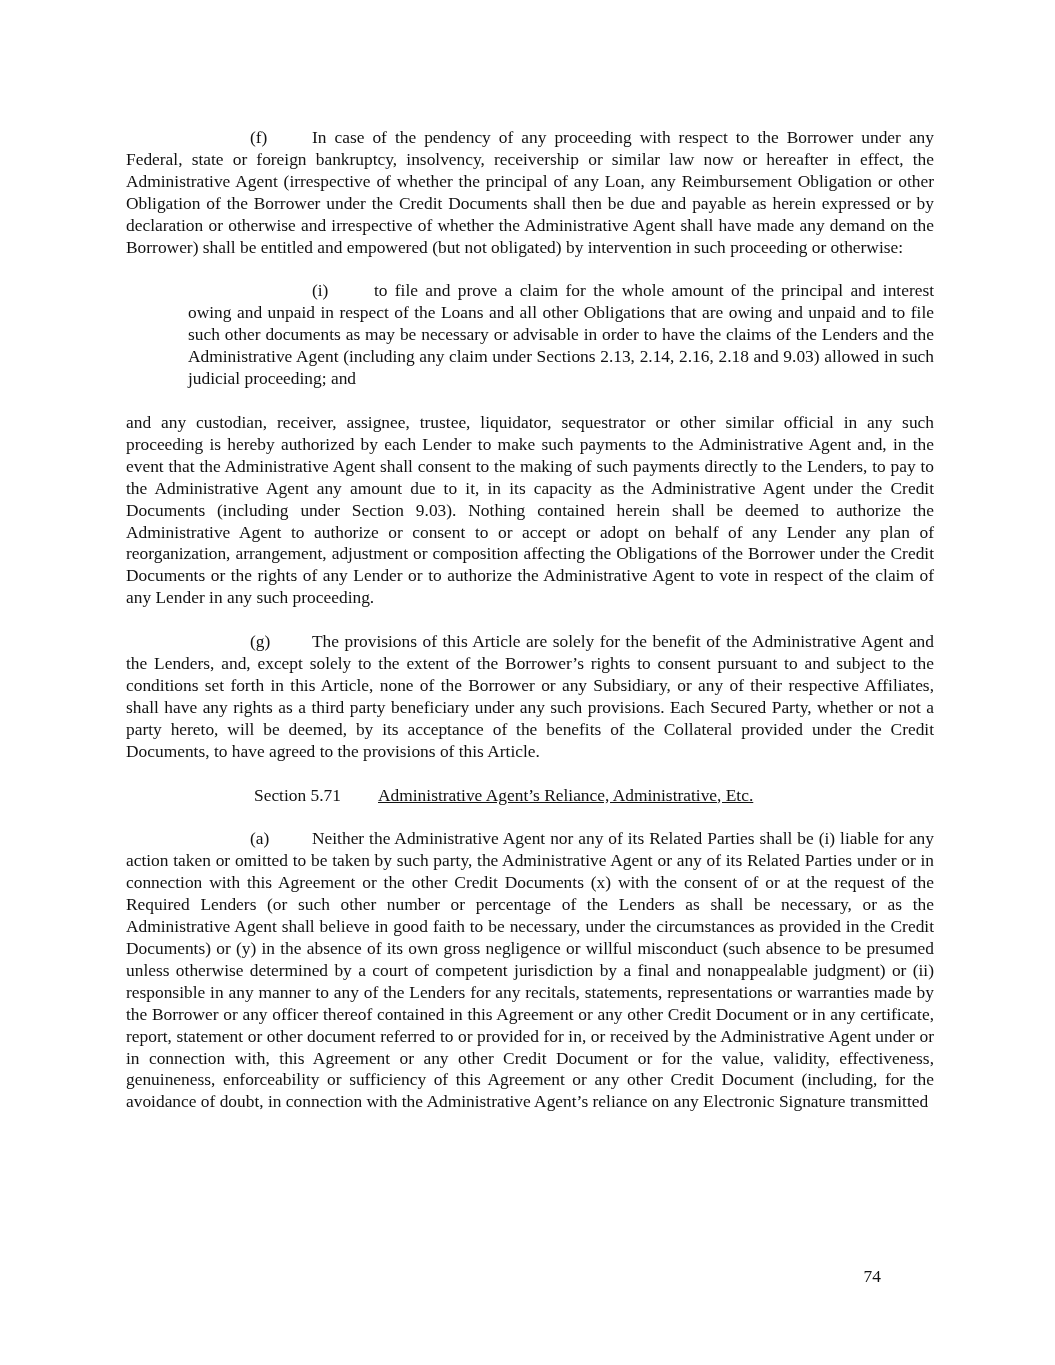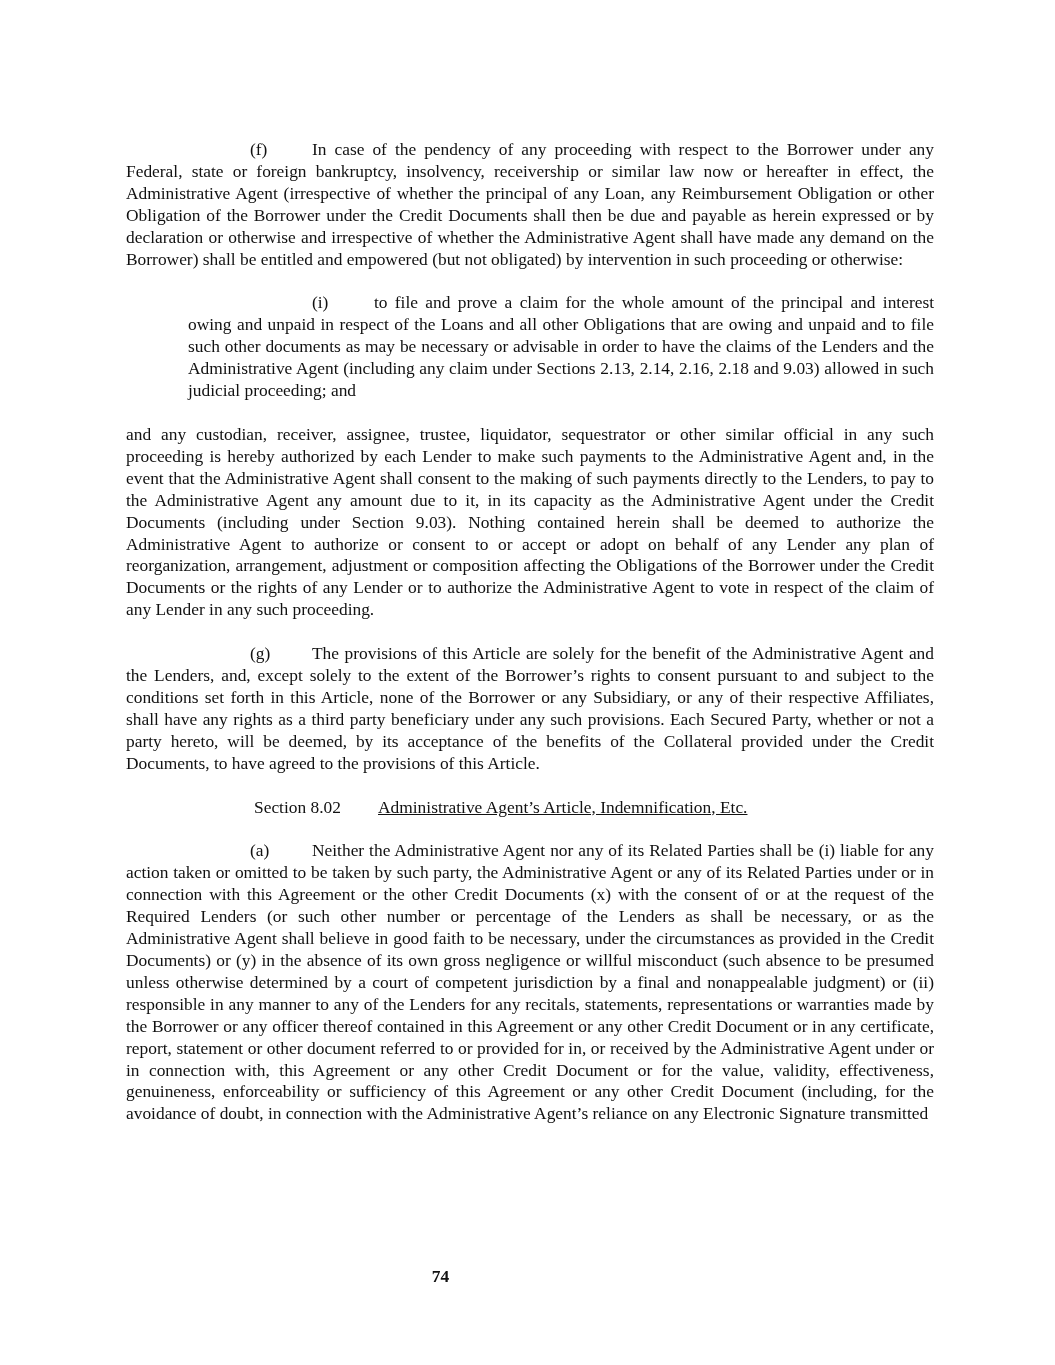--- a/index.html
+++ b/index.html
@@ -20,21 +20,21 @@
     .page {
       position: absolute;
       left: 126px;
       top: 127px;
       width: 808px;
     }
     p {
       margin: 0;
       text-align: justify;
     }
-    .para { margin-bottom: 22px; margin-top: 12px; }
+    .para { margin-bottom: 22px; }
     .first-indent { text-indent: 124px; }
     .label {
       display: inline-block;
       width: 62px;
       text-indent: 0;
     }
     .sub {
       margin-left: 62px;
       text-indent: 124px;
     }
@@ -48,38 +48,37 @@
       width: 124px;
     }
     .section-title {
       text-decoration: underline;
     }
     .page-number {
       position: absolute;
       top: 1266px;
       left: 0;
       width: 881px;
-      text-align: center;
+      text-align: right;
       font-size: 17.4px;
-      font-weight: bold;
     }
   </style>
 </head>
 <body>
 
 <div class="page">
 
   <p class="para first-indent"><span class="label">(f)</span><span>In case of the pendency of any proceeding with respect to the Borrower under any Federal, state or foreign bankruptcy, insolvency, receivership or similar law now or hereafter in effect, the Administrative  Agent (irrespective of whether the principal of any Loan, any Reimbursement Obligation or other Obligation  of the Borrower under the Credit Documents shall then be due and payable as herein expressed or by declaration or otherwise and irrespective of whether the Administrative Agent shall have made any demand on the Borrower) shall be entitled and empowered (but not obligated) by intervention in such proceeding or otherwise:</span></p>
 
   <p class="para sub"><span class="label">(i)</span><span>to file and prove a claim for the whole amount of the principal and interest owing and unpaid in respect of the Loans and all other Obligations  that are owing and unpaid and to file such other documents as may be necessary or advisable in order to have the claims  of the Lenders and the Administrative Agent (including any claim under Sections 2.13, 2.14, 2.16, 2.18 and 9.03) allowed in such judicial proceeding; and</span></p>
 
 
   <p class="para"><span>and any custodian, receiver, assignee, trustee, liquidator, sequestrator or other similar official in  any such proceeding is hereby authorized by each Lender to make such payments to the Administrative Agent  and, in the event that the Administrative Agent shall consent to the making of such payments directly to the Lenders, to pay to the Administrative  Agent any amount due to it, in its capacity as the Administrative Agent under the Credit Documents (including under Section 9.03). Nothing contained herein shall be deemed to authorize the Administrative Agent  to authorize or consent to or accept or adopt on behalf  of any Lender any plan  of reorganization, arrangement, adjustment or composition affecting the Obligations of the Borrower under the Credit Documents or the rights of any Lender or to authorize the Administrative Agent to vote in respect of the claim of any Lender in  any such proceeding.</span></p>
 
   <p class="para first-indent"><span class="label">(g)</span><span>The provisions of this Article are solely for the benefit of the Administrative Agent and the Lenders, and, except solely to the extent of the Borrower’s rights to consent pursuant to and subject to the conditions set forth in this Article, none of the Borrower or any Subsidiary, or any of their respective Affiliates,  shall have any rights as a third party beneficiary under any such provisions. Each Secured Party, whether or not a party hereto, will be deemed, by its acceptance of the benefits of the Collateral provided under the Credit Documents, to have agreed to the provisions of this Article.</span></p>
 
-  <p class="section-heading"><span class="section-num">Section 8.02</span><span class="section-title">Administrative Agent’s Article, Indemnification, Etc.</span></p>
+  <p class="section-heading"><span class="section-num">Section 5.71</span><span class="section-title">Administrative Agent’s Reliance, Administrative, Etc.</span></p>
 
   <p class="para first-indent"><span class="label">(a)</span><span>Neither the Administrative Agent nor any of its Related Parties shall be (i) liable for any action taken or omitted to be taken by such party, the Administrative Agent or any of its  Related Parties under or in connection with this Agreement or the other Credit Documents (x) with the consent of or at the request of the Required  Lenders (or such other number or percentage of the Lenders as shall be necessary, or as the Administrative Agent shall believe in good faith to be necessary, under the circumstances as provided in  the Credit Documents) or (y) in the absence of its own gross negligence or willful  misconduct (such absence to be presumed unless  otherwise determined by a court of competent jurisdiction by a final and nonappealable judgment) or (ii) responsible in any manner to any of the Lenders for any recitals, statements, representations or warranties made by the Borrower or any officer thereof contained in  this Agreement or any other Credit Document or in any certificate, report, statement or other document referred to or provided for in,  or received by the Administrative  Agent under or in connection with, this Agreement or any other Credit Document or for the value,  validity,  effectiveness, genuineness, enforceability or sufficiency of this Agreement or any other Credit Document (including, for the avoidance of doubt, in  connection with the Administrative  Agent’s reliance on any Electronic Signature transmitted</span></p>
 
 </div>
 
 <div class="page-number">74</div>
 
 </body></html>

